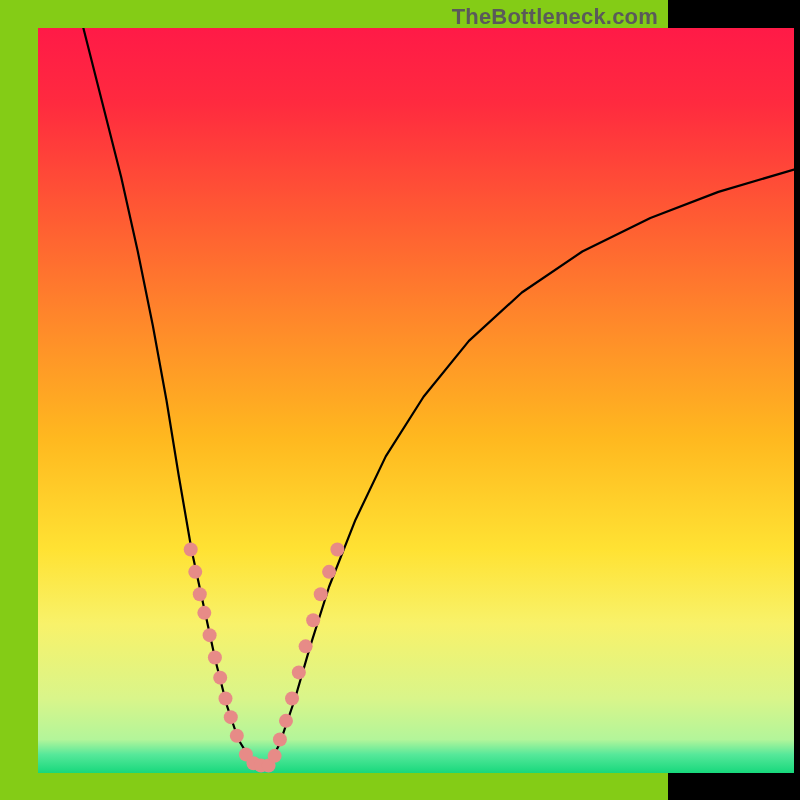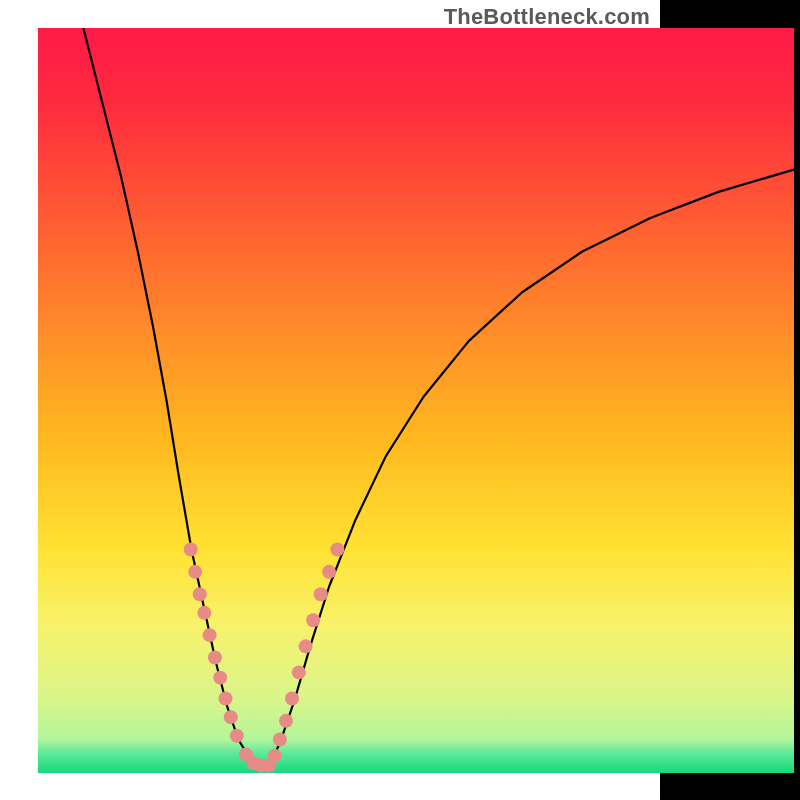--- a/index.html
+++ b/index.html
@@ -7,22 +7,23 @@
     padding: 0;
     width: 800px;
     height: 800px;
     background: #000;
     font-family: Arial, Helvetica, sans-serif;
     overflow: hidden;
   }
   .outer {
     width: 660px;
     height: 800px;
-    background: #ffffff;
+    background: #84cc16;
     position: relative;
+    padding-left: 8px;
   }
   .watermark {
     position: absolute;
     top: 4px;
     right: 10px;
     color: #5a5a5a;
     font-size: 22px;
     font-weight: 600;
     letter-spacing: 0.2px;
     z-index: 5;

